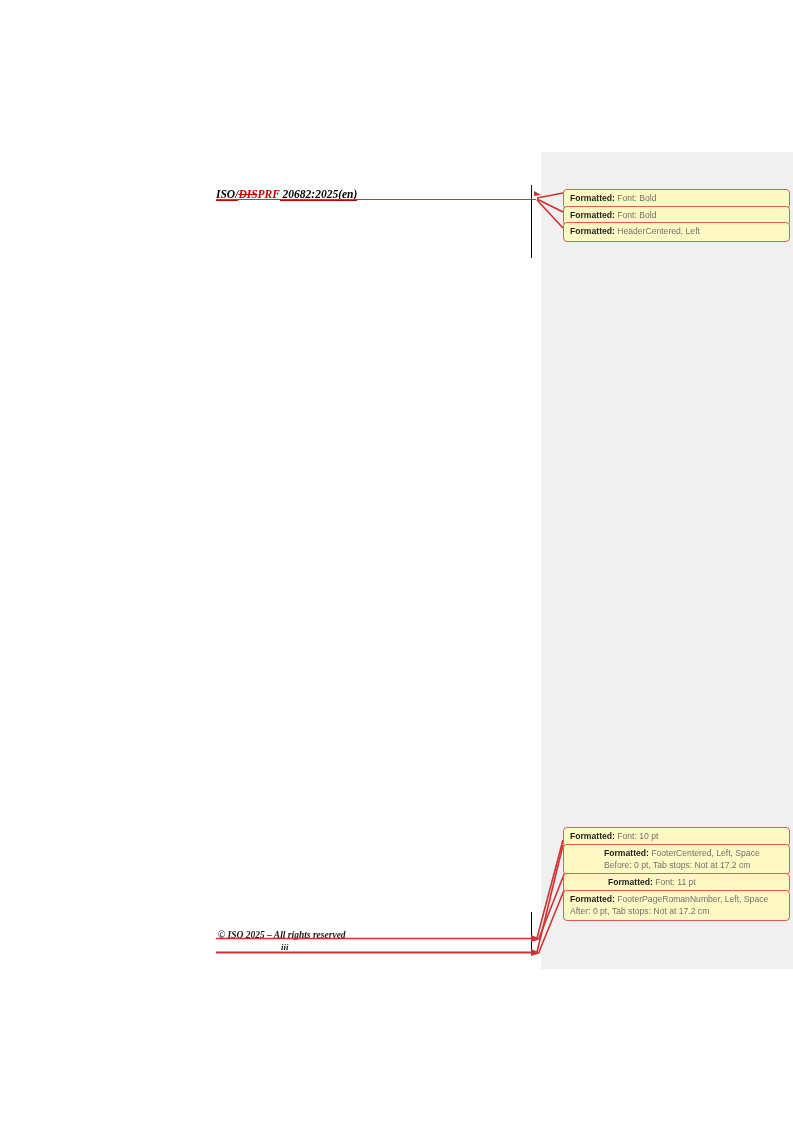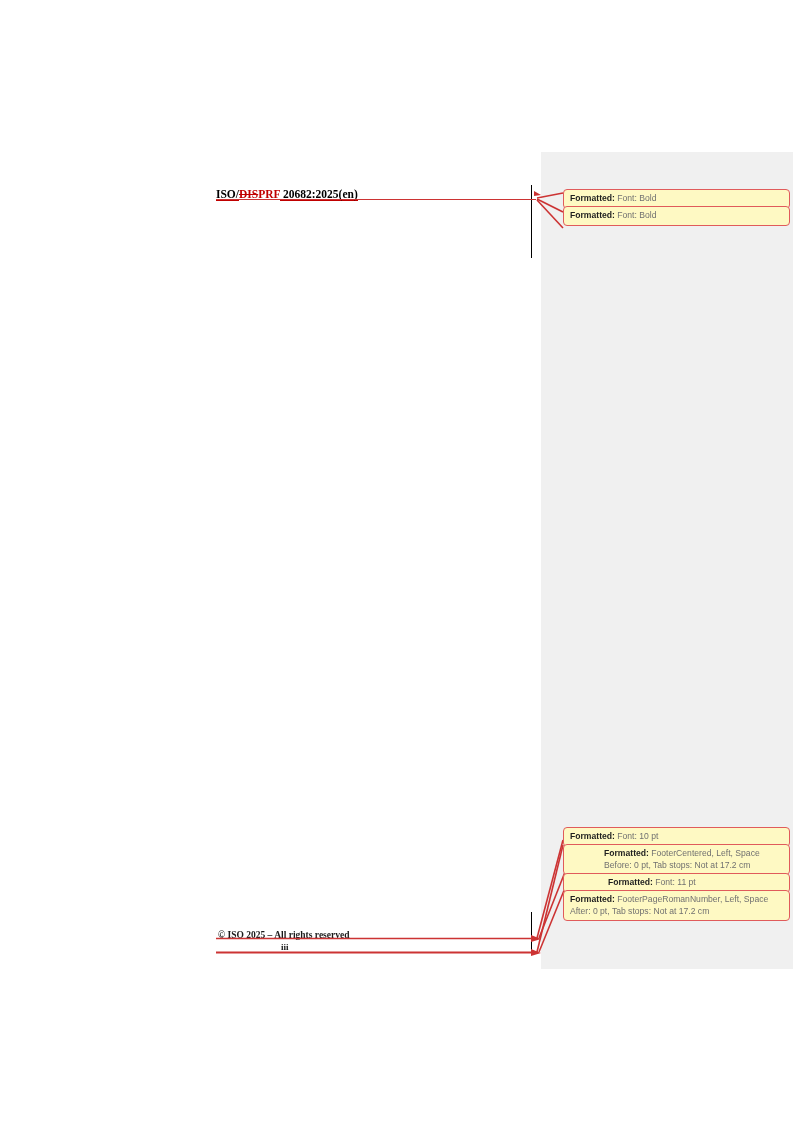--- a/index.html
+++ b/index.html
@@ -33,20 +33,21 @@
     height: 817px;
     background: #f0f0f0;
   }
 
   
   #doc-body {
     position: absolute;
     left: 0; top: 0;
     width: 541px;
     height: 1122px;
+    font-style: italic;
   }
 
   
   #header-line {
     position: absolute;
     left: 216px;
     top: 188px;
     font-family: "Liberation Serif", serif;
     font-size: 11.5px;
     font-weight: bold;
@@ -193,20 +194,24 @@
   <div class="balloon" style="top:189px;">
     <span class="lbl">Formatted:</span>
     <span class="val">Font: Bold</span>
   </div>
 
   <div class="balloon" style="top:206px;">
     <span class="lbl">Formatted:</span>
     <span class="val">Font: Bold</span>
   </div>
 
+  <div class="balloon" style="top:222px;">
+    <span class="lbl">Formatted:</span>
+    <span class="val">HeaderCentered, Left</span>
+  </div>
 
   <div class="balloon" style="top:827px;">
     <span class="lbl">Formatted:</span>
     <span class="val">Font: 10 pt</span>
   </div>
 
   <div class="balloon" style="top:844px;padding-left:40px;">
     <span class="lbl">Formatted:</span>
     <span class="val">FooterCentered, Left, Space Before:  0 pt, Tab stops: Not at  17.2 cm</span>
   </div>

